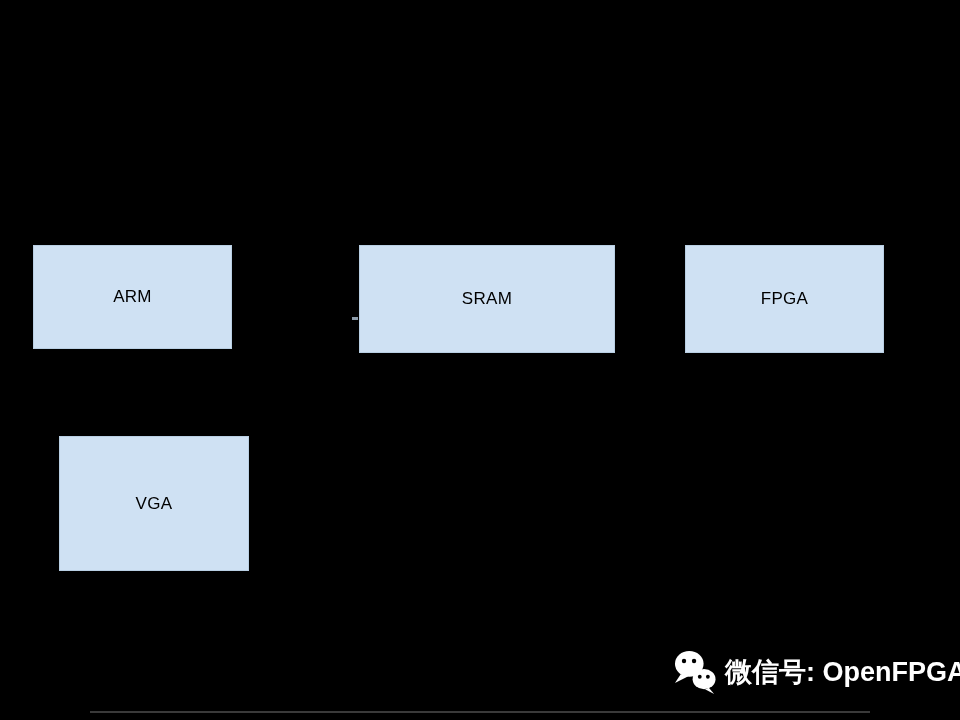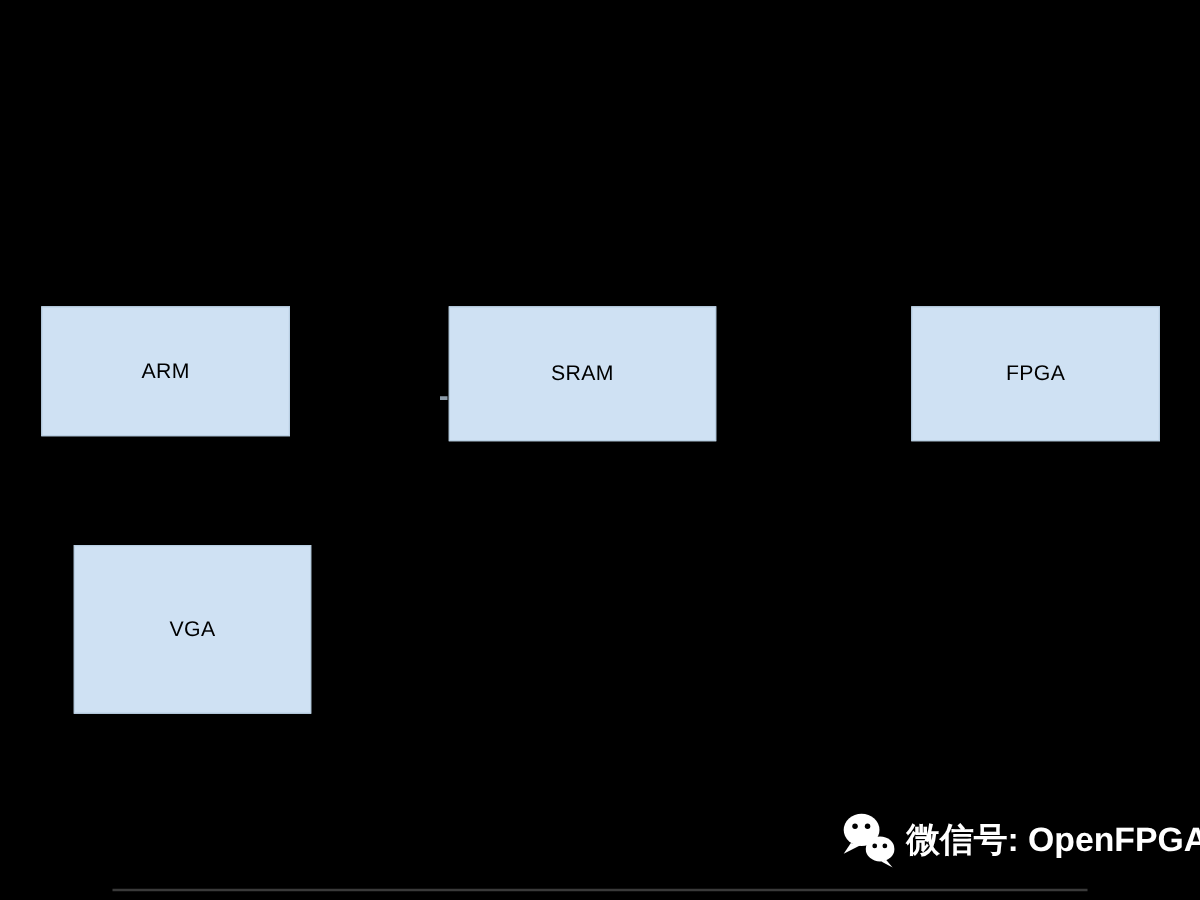--- a/index.html
+++ b/index.html
@@ -64,25 +64,25 @@
 </style>
 </head>
 <body>
 
 <div class="canvas">
 
   <div class="block" style="left: 33px; top: 245px; width: 199px; height: 104px;">
     <span class="block-label">ARM</span>
   </div>
 
-  <div class="block" style="left: 359px; top: 245px; width: 214px; height: 108px;">
+  <div class="block" style="left: 359px; top: 245px; width: 256px; height: 108px;">
     <span class="block-label">SRAM</span>
   </div>
 
-  <div class="block" style="left: 729px; top: 245px; width: 199px; height: 108px;">
+  <div class="block" style="left: 685px; top: 245px; width: 199px; height: 108px;">
     <span class="block-label">FPGA</span>
   </div>
 
   <div class="block" style="left: 37px; top: 436px; width: 190px; height: 135px; margin-left: 22px;">
     <span class="block-label">VGA</span>
   </div>
 
   <div class="connector-stub" style="left: 352px; top: 317px; width: 6px; height: 3px; background: rgb(141, 156, 170);"></div>
 
   <div class="watermark">

